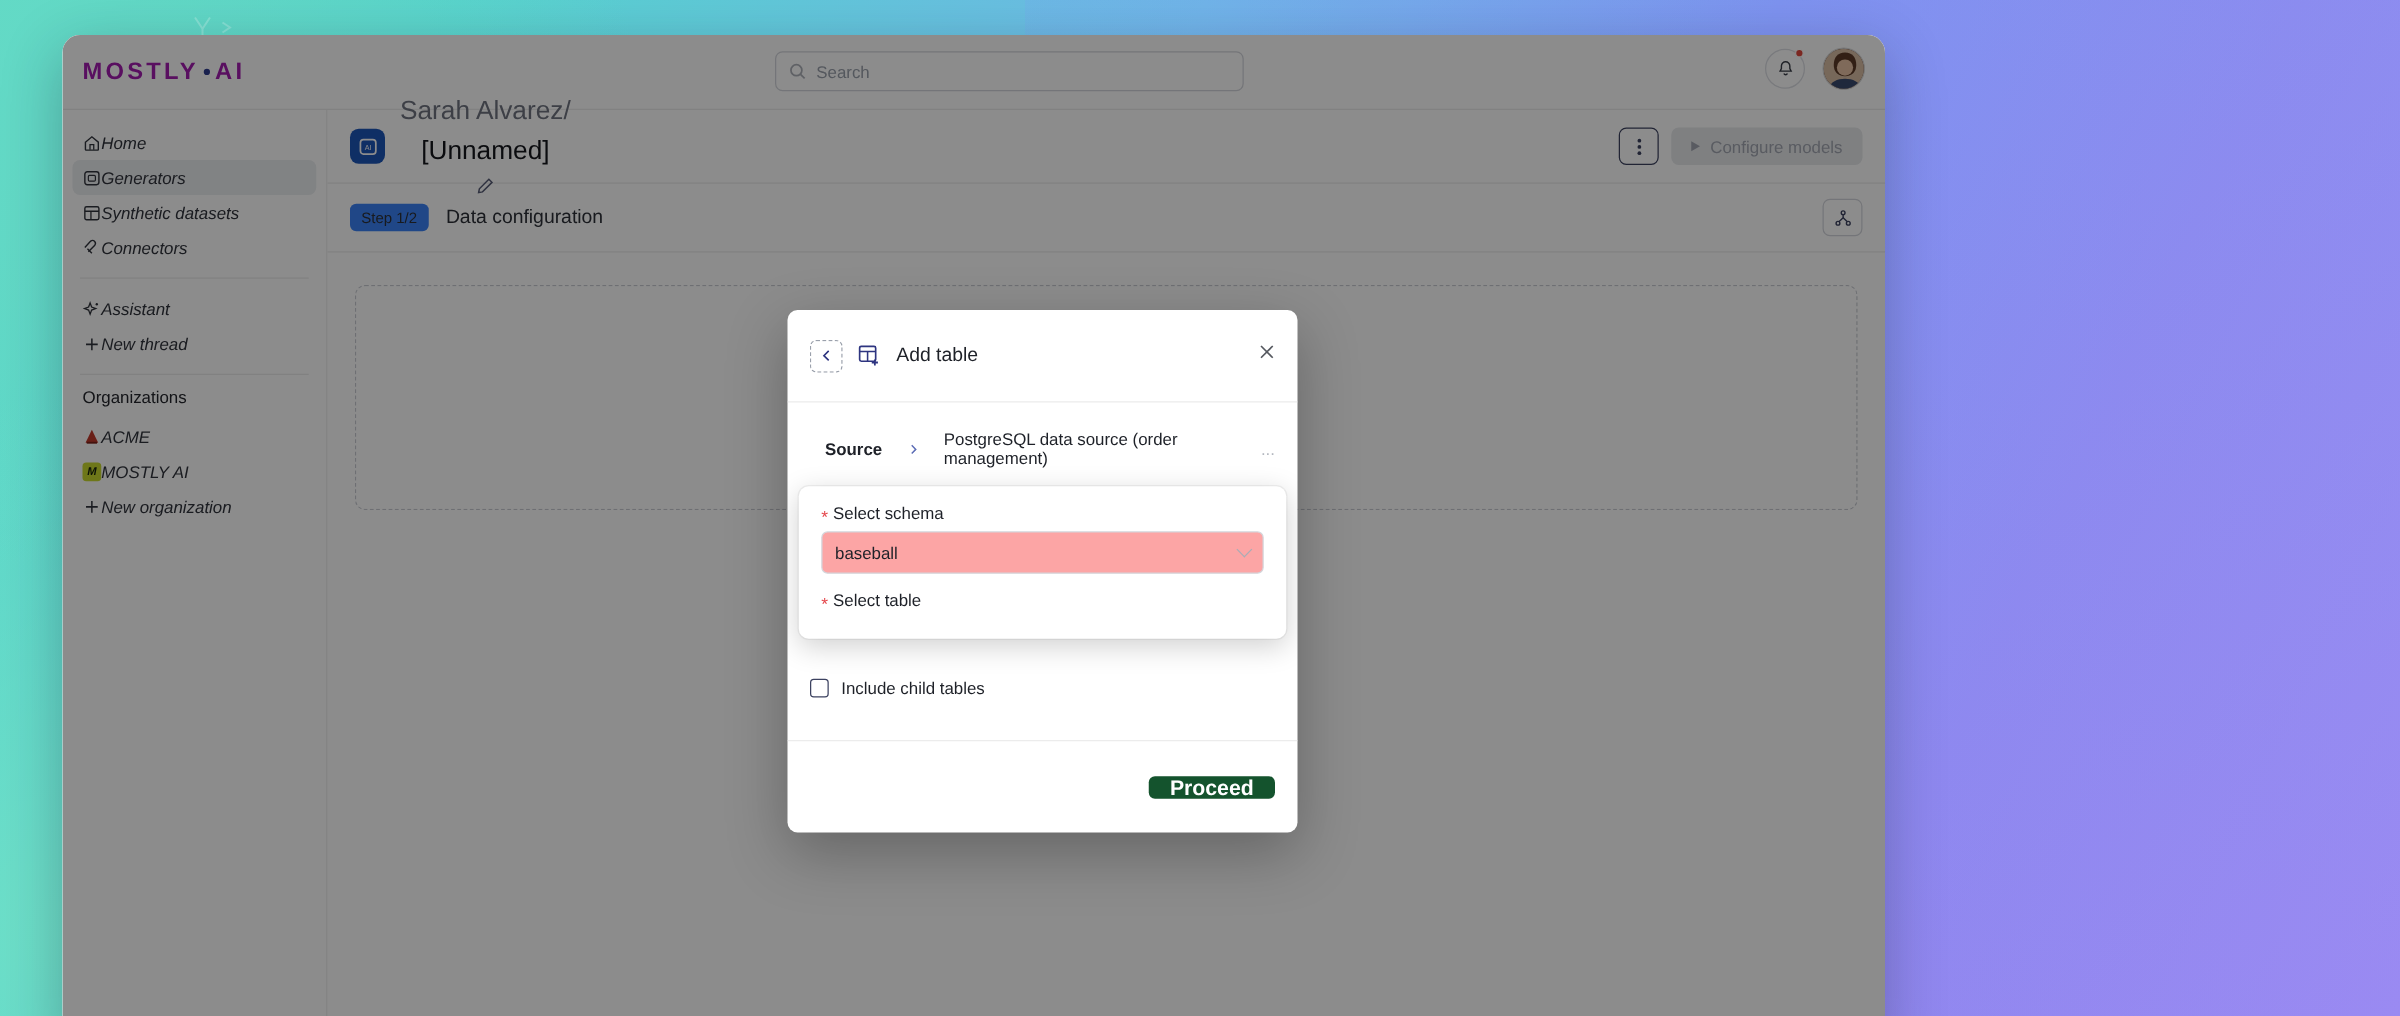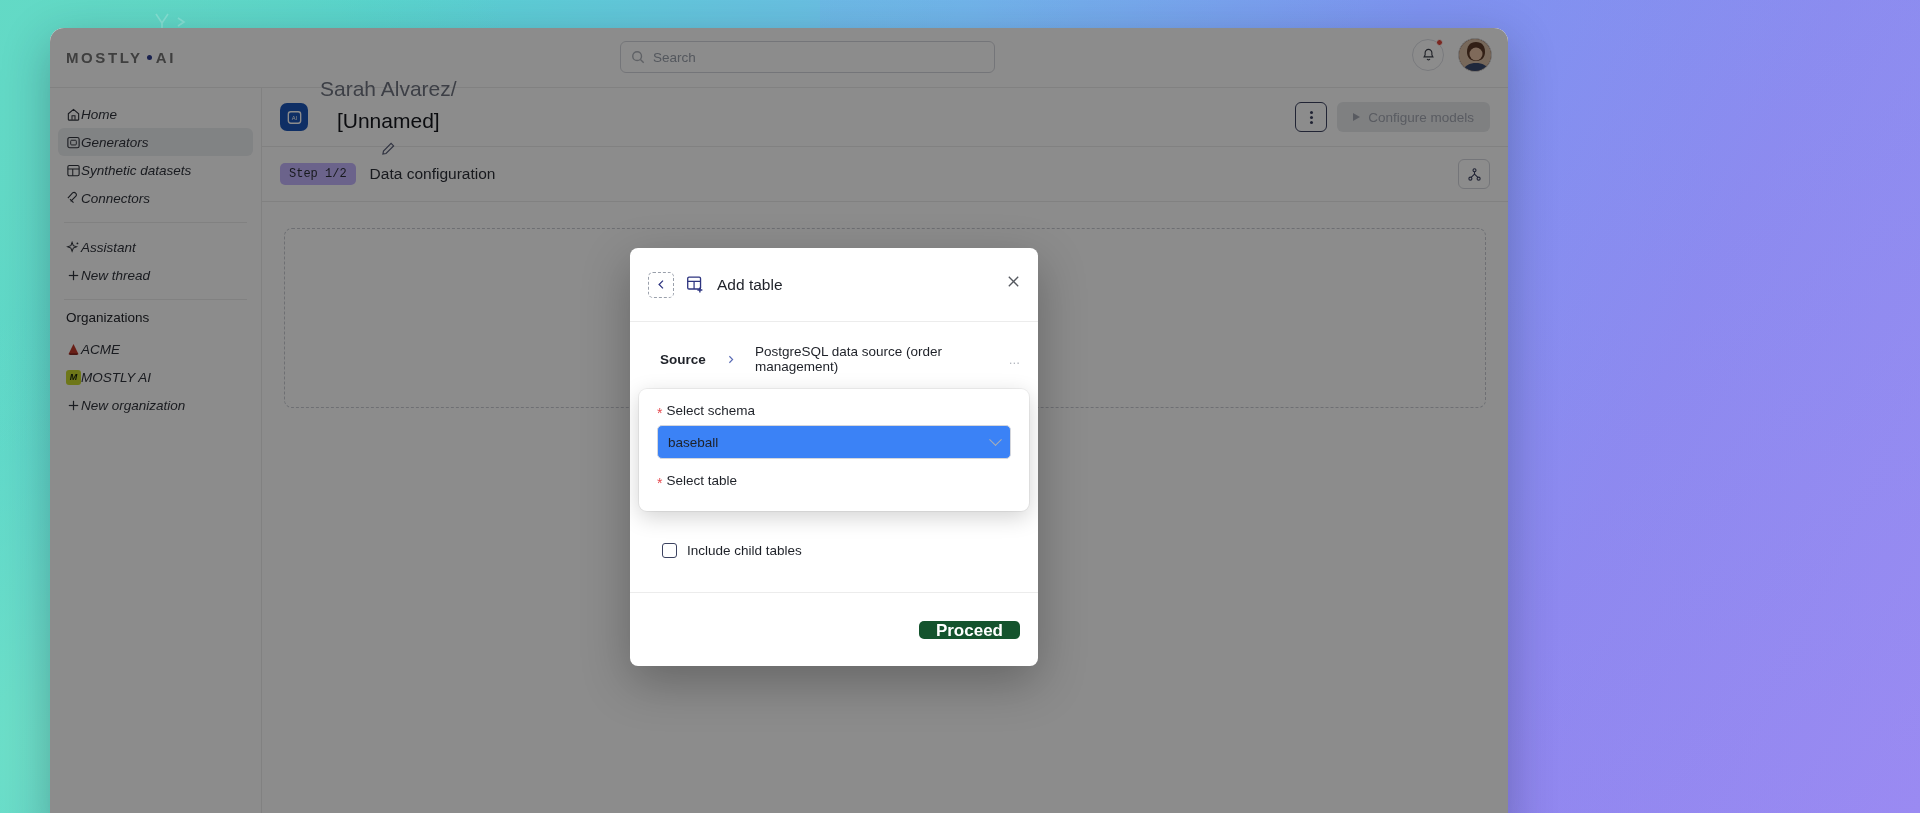--- a/index.html
+++ b/index.html
@@ -38,22 +38,22 @@
     position: absolute; inset: 0; background: rgba(0,0,0,.45);
     z-index: 60; pointer-events: none;
   }
 
   
   #topbar {
     position: relative; height: 60px; background: #fff;
     display: flex; align-items: center; border-bottom: 1px solid #ececec;
   }
   #logo {
-    margin-left: 16px; font-size: 15px; letter-spacing: 2.6px;
-    font-weight: 700; color: #737373; display: flex; align-items: center; gap: 3px;
+    margin-left: 16px; font-size: 19px; letter-spacing: 2.6px;
+    font-weight: 700; color: #a21caf; display: flex; align-items: center; gap: 3px;
   }
   #logo .dot {
     width: 5px; height: 5px; border-radius: 50%;
     background: #2f3c8f; display: inline-block; margin: 0 1px;
   }
   #searchwrap {
     position: absolute; left: 570px; top: 13px; width: 375px; height: 32px;
   }
   #search {
     width: 100%; height: 100%; border: 1px solid #d4d6dc; border-radius: 6px;
@@ -142,22 +142,22 @@
   }
   #configure-btn .play {
     width: 0; height: 0; border-left: 7px solid #a3a7b1;
     border-top: 4.5px solid transparent; border-bottom: 4.5px solid transparent;
   }
   #step-bar {
     height: 55px; display: flex; align-items: center; padding: 0 18px;
     border-bottom: 1px solid #ececec; gap: 14px;
   }
   #step-pill {
-    background: #c4b5fd; color: #2d3038; font-size: 12px;
-    padding: 4px 9px; border-radius: 5px; font-family: Liberation Mono, monospace;
+    background: #3b82f6; color: #2d3038; font-size: 12px;
+    padding: 4px 9px; border-radius: 5px;
   }
   #step-title { font-size: 15.5px; color: #2d3038; }
   #schema-btn {
     margin-left: auto; width: 32px; height: 30px; border: 1px solid #d4d6dc;
     border-radius: 6px; display: flex; align-items: center; justify-content: center;
     background: #fff; cursor: pointer;
   }
   #dropzone {
     margin: 26px 22px; height: 180px; border: 1px dashed #c8cbd2;
     border-radius: 8px; display: flex; align-items: center; justify-content: center;
@@ -204,30 +204,30 @@
     z-index: 5;
   }
   .field-label {
     font-size: 13.5px; color: #1e2128; margin-bottom: 7px;
     display: flex; align-items: baseline; gap: 4px;
   }
   .req { color: #e5484d; font-size: 14px; line-height: 0; position: relative; top: 3px; }
   .select {
     height: 34px; border: 1px solid #d4d6dc; border-radius: 5px;
     display: flex; align-items: center; padding: 0 10px;
-    font-size: 13.5px; color: #1e2128; background: #3b82f6; cursor: pointer;
+    font-size: 13.5px; color: #1e2128; background: #fca5a5; cursor: pointer;
     justify-content: space-between; margin-bottom: 14px;
   }
   .select:last-child { margin-bottom: 0; }
   .select .chev-d {
     width: 9px; height: 9px; border-right: 1.6px solid #a8adb6;
     border-bottom: 1.6px solid #a8adb6; transform: rotate(45deg) translate(-2px,-2px);
   }
   #checkbox-row {
-    position: absolute; left: 32px; top: 295px;
+    position: absolute; left: 18px; top: 295px;
     display: flex; align-items: center; gap: 10px; cursor: pointer;
   }
   #checkbox-box {
     width: 15px; height: 15px; border: 1.6px solid #3c4260; border-radius: 3px;
     background: #fff;
   }
   #checkbox-label { font-size: 13.5px; color: #1e2128; }
   #modal-footer {
     position: absolute; left: 0; right: 0; bottom: 0; height: 74px;
     border-top: 1px solid #ececec; display: flex; align-items: center;

